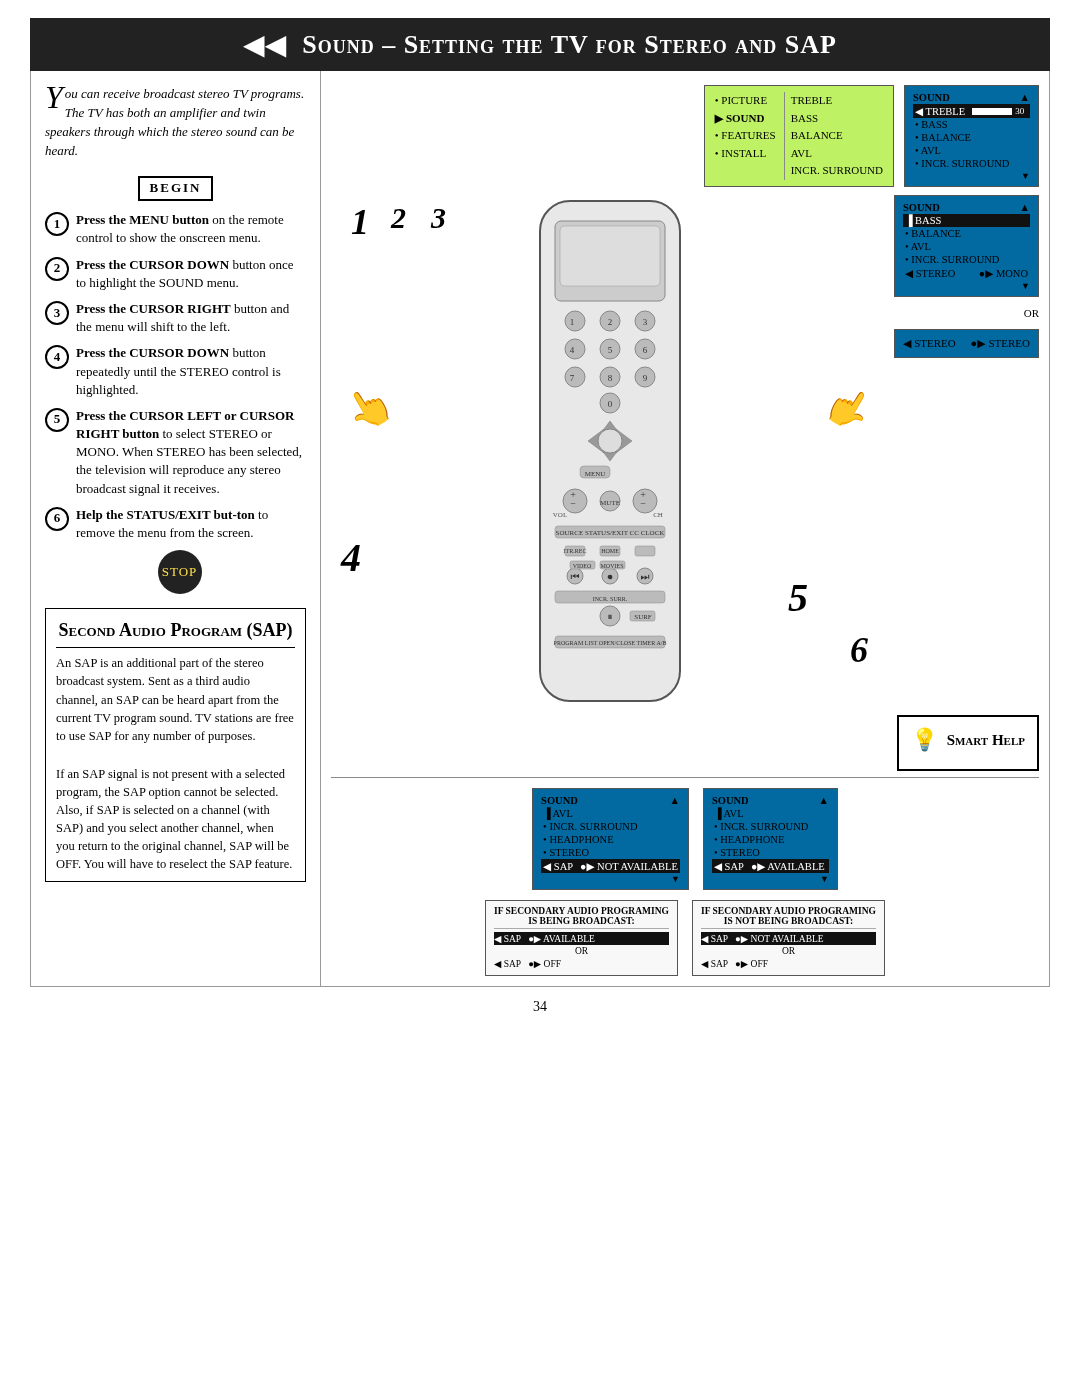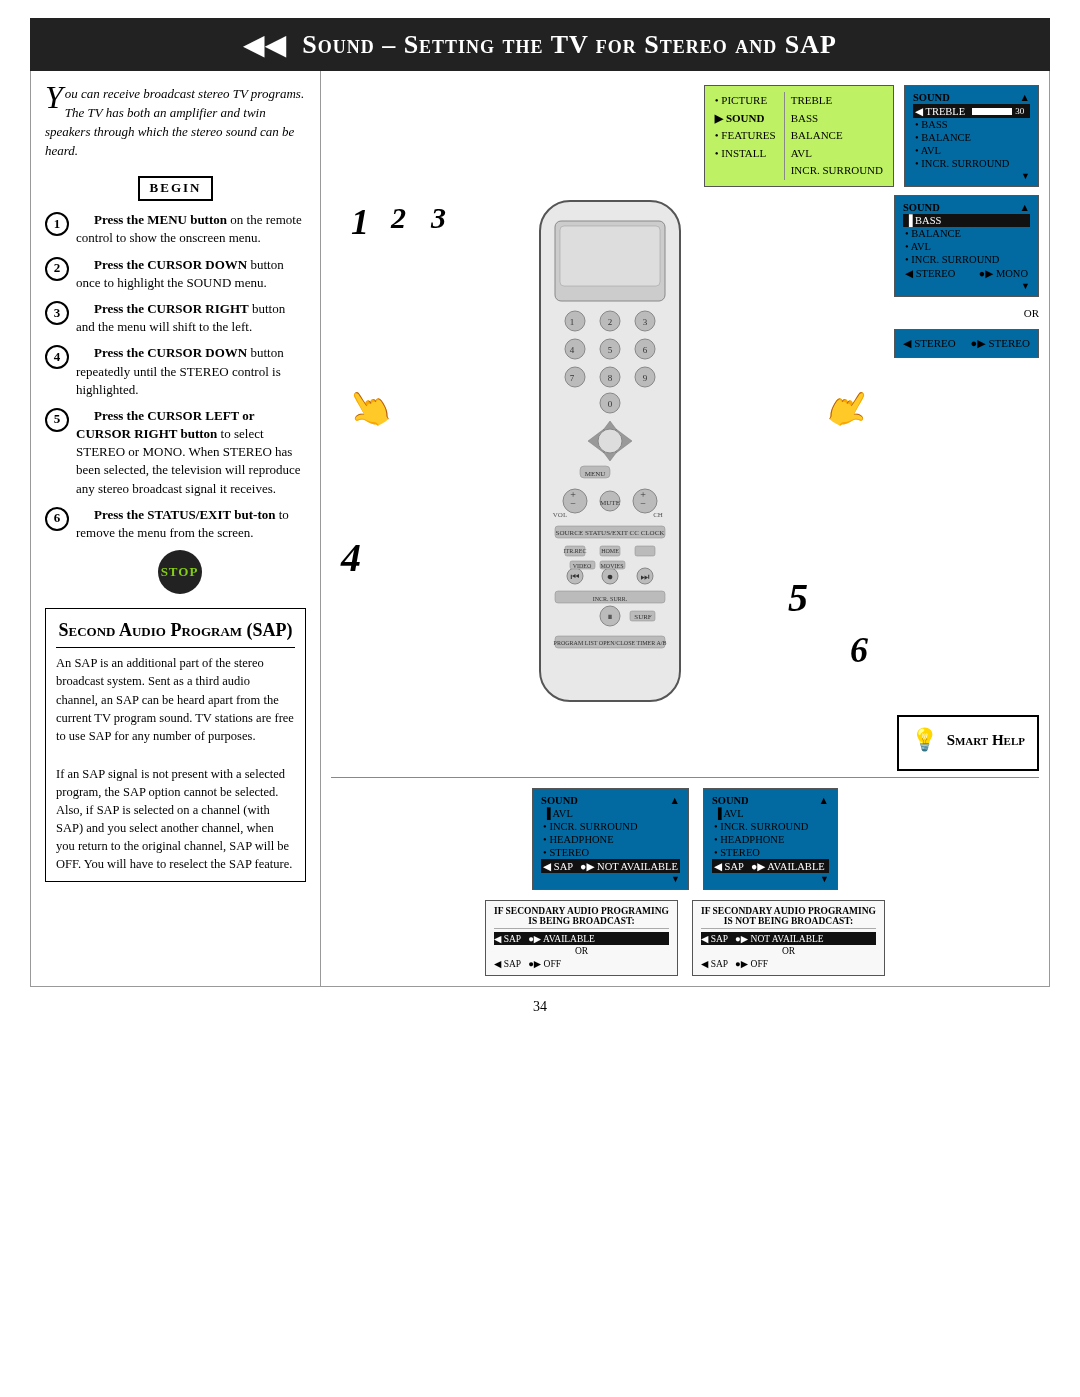--- a/index.html
+++ b/index.html
@@ -95,33 +95,32 @@
       margin-right: 7px;
       font-size: 13px;
       margin-top: 1px;
     }
     .step-text {
       font-size: 13px;
       line-height: 1.4;
     }
     .step-text strong {
       font-weight: bold;
-      margin-left: 18px;
     }
 
     .stop-badge {
       display: flex;
       justify-content: center;
       margin: 8px 0 4px 0;
     }
     .stop-circle {
       background: #222;
-      color: #84cc16;
+      color: #fde047;
       font-size: 13px;
-      font-weight: bold;
+      font-weight: normal;
       border-radius: 50%;
       width: 44px;
       height: 44px;
       display: flex;
       align-items: center;
       justify-content: center;
       letter-spacing: 1px;
       margin-left: 8px;
     }
 
@@ -312,21 +311,21 @@
     <div class="step">
       <div class="step-num">5</div>
       <div class="step-text">
         <strong>Press the CURSOR LEFT or CURSOR RIGHT button</strong> to select STEREO or MONO.  When STEREO has been selected, the television will reproduce any stereo broadcast signal it receives.
       </div>
     </div>
 
     <div class="step">
       <div class="step-num">6</div>
       <div class="step-text">
-        <strong>Press the STATUS/EXIT but-ton</strong> to remove the menu from the screen.
+        <strong>Help the STATUS/EXIT but-ton</strong> to remove the menu from the screen.
       </div>
     </div>
 
     <div class="stop-badge">
       <div class="stop-circle">STOP</div>
     </div>
 
     <div class="sap-section">
       <div class="sap-title">Second Audio Program (SAP)</div>
       <p class="sap-text">

